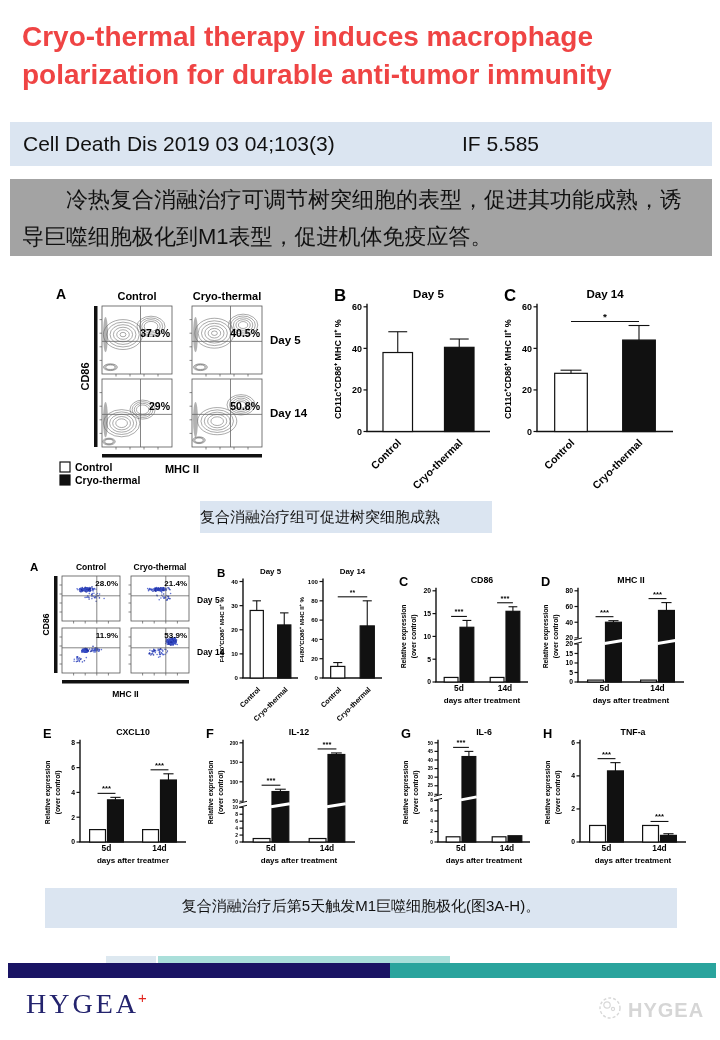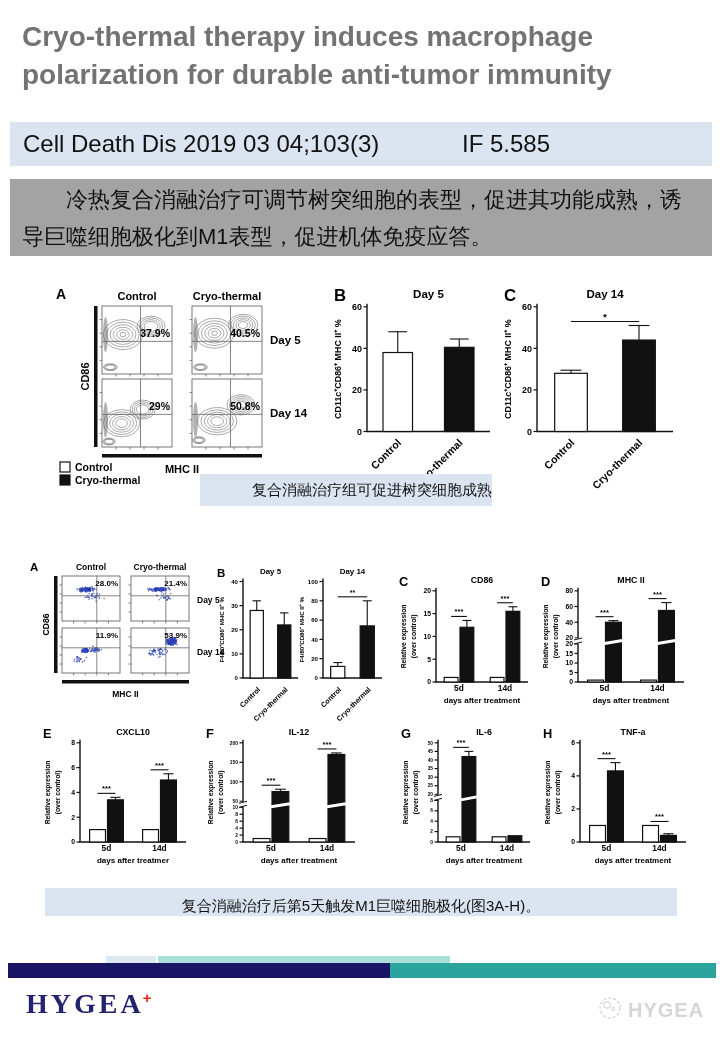--- a/index.html
+++ b/index.html
@@ -1,44 +1,44 @@
 <!DOCTYPE html>
 <html><head>
 <meta charset="utf-8">
 <style>
 *{margin:0;padding:0;box-sizing:border-box}
 html,body{width:720px;height:1040px;background:#fff;font-family:"Liberation Sans",sans-serif;color:#111}
 #slide{position:relative;width:720px;height:1040px;background:#fff;overflow:hidden}
 .abs{position:absolute}
-#title{left:22px;top:18px;width:690px;font-size:28px;font-weight:bold;line-height:1.36;color:#737373}
-#cite{left:10px;top:122px;width:702px;height:44px;background:#dbe5f1;font-size:24px;line-height:44px;padding-left:13px}
+#title{left:22px;top:18px;width:690px;font-size:28px;font-weight:bold;line-height:1.36;color:#ef4444}
+#cite{left:10px;top:122px;width:702px;height:44px;background:#dbe5f1;font-size:21px;line-height:44px;padding-left:13px}
 #cite .if{position:absolute;left:452px;top:0}
 #summary{left:10px;top:179px;width:702px;height:77px;background:#a3a3a3;font-size:22px;line-height:37px;padding:2px 12px 0 12px}
 #summary span{display:block;text-indent:2em}
-#cap1{left:200px;top:474px;width:292px;height:32px;background:#dbe5f1;font-size:15px;line-height:32px;text-align:right}
-#cap2{left:45px;top:888px;width:632px;height:28px;background:#dbe5f1;font-size:15px;line-height:36px;text-align:center}
+#cap1{left:200px;top:501px;width:292px;height:32px;background:#dbe5f1;font-size:15px;line-height:32px;text-align:left}
+#cap2{left:45px;top:888px;width:632px;height:40px;background:#dbe5f1;font-size:15px;line-height:36px;text-align:center}
 .flow,.chart{position:absolute;overflow:visible}
 .flow svg,.chart svg{overflow:visible;display:block}
 #fl0{left:50px;top:282px;width:270px;height:212px}
 #ch0{left:333px;top:286px;width:165px;height:198px}
 #ch1{left:503px;top:286px;width:178px;height:198px}
 #fl1{left:24px;top:556px;width:200px;height:150px}
 #ch2{left:216px;top:566px;width:90px;height:148px}
 #ch3{left:296px;top:566px;width:94px;height:148px}
 #ch4{left:398px;top:574px;width:138px;height:132px}
 #ch5{left:540px;top:574px;width:152px;height:132px}
 #ch6{left:42px;top:726px;width:152px;height:140px}
 #ch7{left:205px;top:726px;width:158px;height:140px}
 #ch8{left:400px;top:726px;width:138px;height:140px}
 #ch9{left:542px;top:726px;width:152px;height:140px}
 #fstrip1{left:106px;top:956px;width:50px;height:9px;background:#dde8f0}
 #fstrip2{left:158px;top:956px;width:292px;height:9px;background:#aadfda}
 #fnavy{left:8px;top:963px;width:382px;height:15px;background:#1a1464}
 #fteal{left:390px;top:963px;width:326px;height:15px;background:#2aa49d}
-#logo{left:26px;top:988px;font-family:"Liberation Serif",serif;font-weight:bold;font-size:28px;letter-spacing:3px;color:#24246e}
+#logo{left:26px;top:988px;font-family:"Liberation Serif",serif;font-weight:normal;font-size:28px;letter-spacing:3px;color:#24246e}
 #logo .plus{color:#e2251f;font-size:15px;font-family:"Liberation Sans",sans-serif;vertical-align:10px;letter-spacing:0;margin-left:-1px}
 #wm{left:598px;top:996px;display:flex;align-items:center;gap:6px}
 #wm .wmtext{color:#d6d6d6;font-size:20px;letter-spacing:1px;font-weight:bold}
 </style>
 </head>
 <body>
 
 <div id="slide">
 
   <h1 id="title" class="abs">Cryo-thermal therapy induces macrophage polarization for durable anti-tumor immunity</h1>

